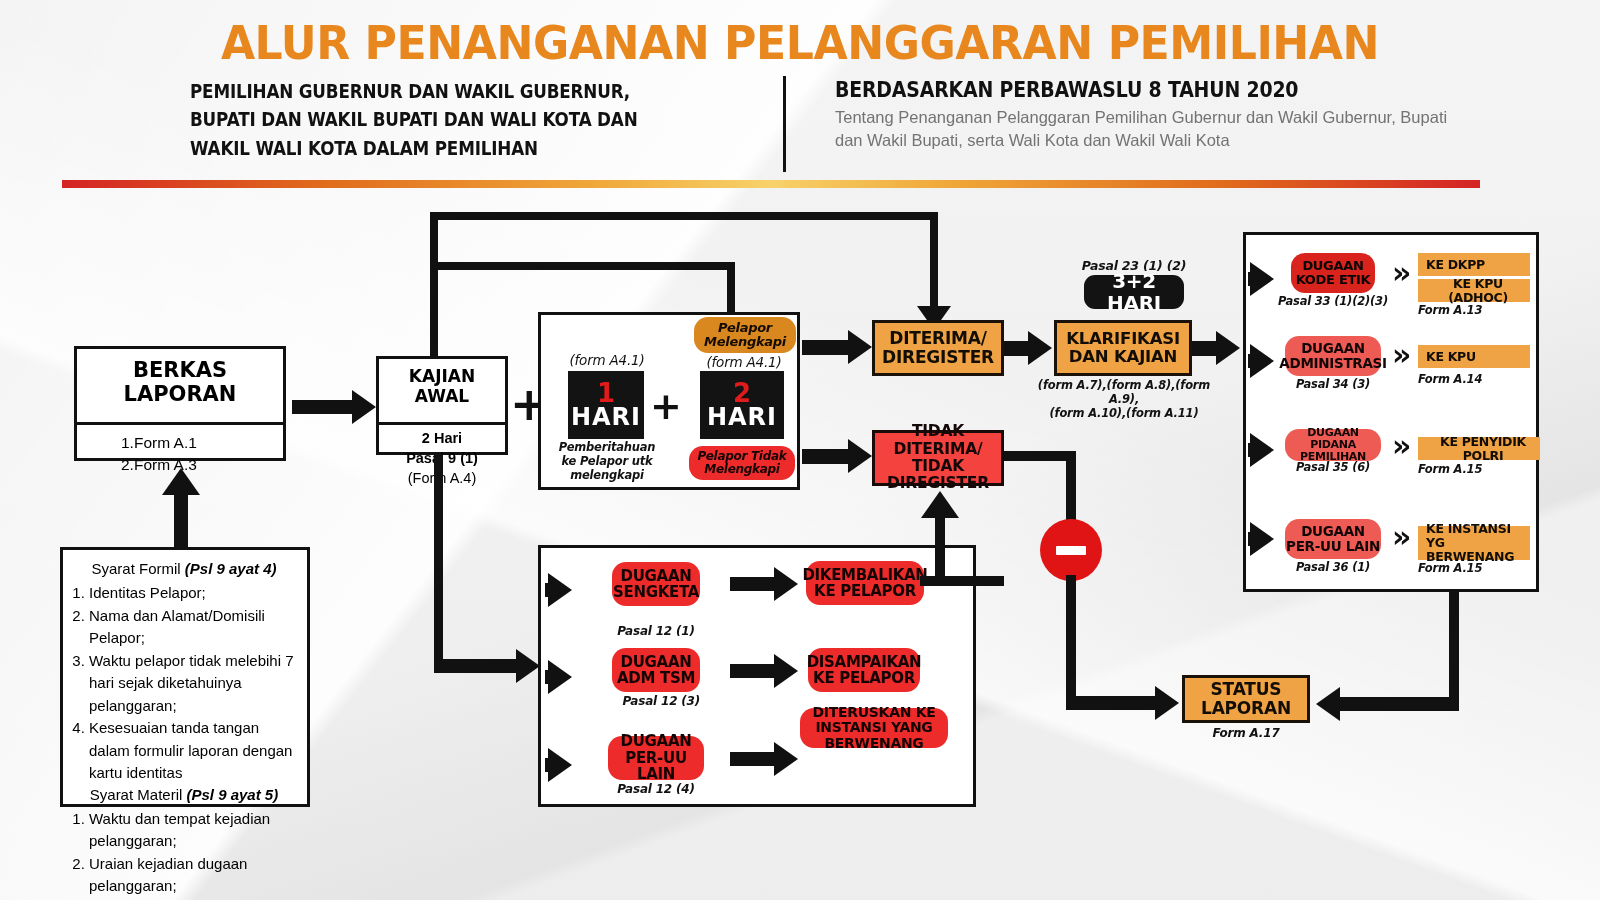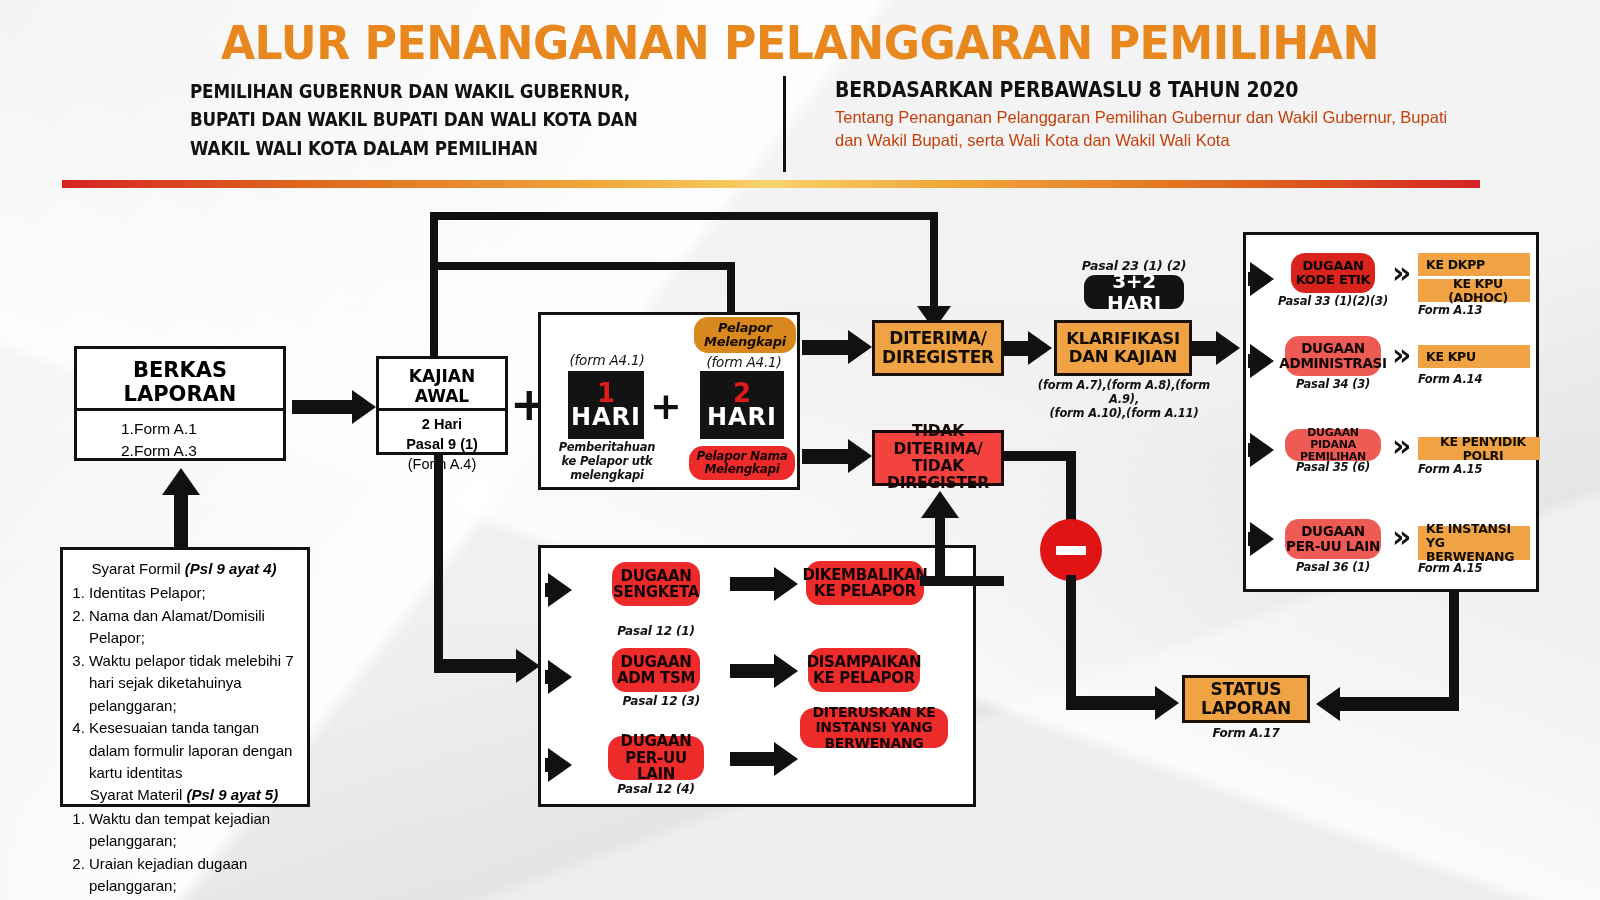--- a/index.html
+++ b/index.html
@@ -38,21 +38,21 @@
   }
   .hdr-div { position:absolute; left:783px; top:76px; width:3px; height:96px; background:#111; }
   .hdr-r-title {
     position:absolute; left:835px; top:78px; width:700px;
     font-family:"DejaVu Sans", sans-serif;
     font-size:21px; font-weight:bold; color:#111; letter-spacing:-.2px;
     transform:scaleX(.9); transform-origin:left top;
   }
   .hdr-r-sub {
     position:absolute; left:835px; top:106px; width:620px;
-    font-size:16.5px; color:#c2410c; line-height:1.42;
+    font-size:16.5px; color:#737373; line-height:1.42;
   }
   .hdr-rule {
     position:absolute; left:62px; top:180px; width:1418px; height:8px;
     background:linear-gradient(90deg,#d42424 0%, #e06a1c 18%, #f0a93a 38%, #f7d26a 50%, #f0a93a 62%, #e06a1c 82%, #d42424 100%);
   }
 
   
   .wbox { position:absolute; background:#fff; border:3px solid #111; }
   .connector { position:absolute; background:#111; }
   .ahead { position:absolute; width:0; height:0; }
@@ -107,21 +107,21 @@
     font-weight:bold; color:#111; letter-spacing:-7px; line-height:1;
   }
   .minus-circle {
     position:absolute; width:62px; height:62px; border-radius:50%;
     background:#E01414; display:flex; align-items:center; justify-content:center;
   }
   .minus-circle i { display:block; width:30px; height:9px; background:#fff; border-radius:1px; }
 
   .u-title {
     font-family:"DejaVu Sans", sans-serif; font-weight:bold;
-    border-bottom:3px solid #111; display:inline-block; padding-bottom:2px;
+    border-bottom:3px solid #111; display:inline-block; padding-bottom:16px;
   }
   .lbl-sub { font-size:15px; line-height:1.5; }
   ol.tight { margin:0 0 0 16px; padding:0; }
   ol.tight li { margin:0; }
 </style>
 </head>
 <body>
 
 <div class="bg-tex"></div>
 
@@ -212,21 +212,21 @@
 
   <div class="plus" style="left:650px; top:387px; font-size:38px;">+</div>
 
   <div class="pill pill-orng" style="left:694px; top:317px; width:102px; height:36px; font-size:13px; white-space:pre-line;">Pelapor
 Melengkapi</div>
   <div class="caption" style="left:689px; top:354px; width:110px; font-size:13.5px; font-weight:normal;">(form A4.1)</div>
   <div class="blackbox" style="left:700px; top:371px; width:84px; height:68px;">
     <span class="num" style="font-size:26px;">2</span>
     <span class="hr" style="font-size:24px;">HARI</span>
   </div>
-  <div class="pill pill-brred" style="left:689px; top:446px; width:106px; height:34px; font-size:12px; white-space:pre-line;">Pelapor Nama
+  <div class="pill pill-brred" style="left:689px; top:446px; width:106px; height:34px; font-size:12px; white-space:pre-line;">Pelapor Tidak
 Melengkapi</div>
 
   <div class="connector" style="left:802px; top:340px; width:52px; height:15px;"></div>
   <div class="ahead ar-r" style="left:848px; top:330px;"></div>
 
   <div class="connector" style="left:802px; top:449px; width:52px; height:15px;"></div>
   <div class="ahead ar-r" style="left:848px; top:439px;"></div>
 
   <div class="orangebox" style="left:872px; top:320px; width:132px; height:56px; font-size:17px; white-space:pre-line;">DITERIMA/
 DIREGISTER</div>

